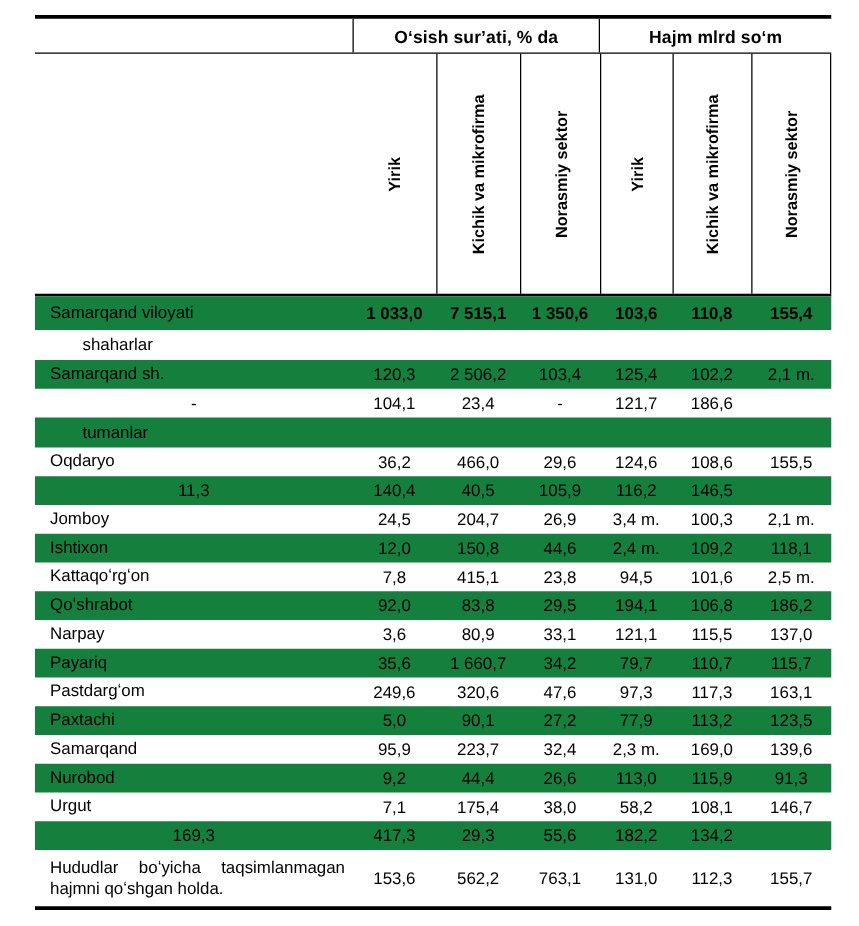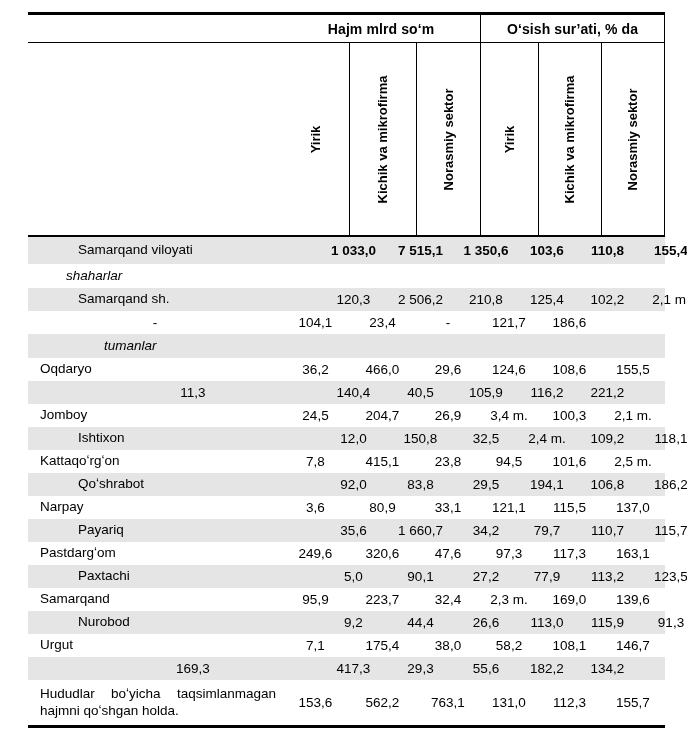--- a/index.html
+++ b/index.html
@@ -51,44 +51,44 @@
   }
   
   .rows { border-bottom: 3px solid #000; }
   .trow {
     display: grid;
     grid-template-columns: 254px 67px 67px 64px 58px 63px 64px;
     align-items: center;
     min-height: 23px;
     font-size: 13.5px;
   }
-  .trow.shaded { background: #e5e5e5; padding-left: 38px; }
+  .trow.shaded { background: #15803d; }
   .trow .name { padding-left: 12px; line-height: 1.2; }
   .trow.indent .name { padding-left: 17px; }
   .trow .num { text-align: center; white-space: nowrap; }
   .trow.total { min-height: 27px; }
   .trow.total .num { font-weight: bold; }
-  .trow.subgroup { min-height: 24px; font-style: italic; }
+  .trow.subgroup { min-height: 24px; }
   .trow.subgroup .name { padding-left: 38px; }
   .trow.wrap { min-height: 45px; }
   .trow.wrap .name {
     text-align: justify;
     padding-right: 6px;
     line-height: 1.25;
   }
 </style>
 </head>
 <body>
 
 <div class="stat-table">
 
   <div class="ghead">
     <div class="gcell"></div>
+    <div class="gcell bordered-left bordered-right">Oʻsish surʼati, % da</div>
     <div class="gcell">Hajm mlrd soʻm</div>
-    <div class="gcell bordered-left bordered-right">Oʻsish surʼati, % da</div>
   </div>
 
   <div class="vhead">
     <div class="vcell"></div>
     <div class="vcell">
       <span>Yirik</span>
     </div>
     <div class="vcell sep">
       <span>Kichik va mikrofirma</span>
     </div>
@@ -122,21 +122,21 @@
         <div class="cell num"></div>
         <div class="cell num"></div>
         <div class="cell num"></div>
         <div class="cell num"></div>
         <div class="cell num"></div>
       </div>
       <div class="trow data shaded">
         <div class="cell name">Samarqand sh.</div>
         <div class="cell num">120,3</div>
         <div class="cell num">2 506,2</div>
-        <div class="cell num">210,8</div>
+        <div class="cell num">103,4</div>
         <div class="cell num">125,4</div>
         <div class="cell num">102,2</div>
         <div class="cell num">2,1 m.</div>
       </div>
       <div class="trow data indent">
         <div class="cell num">-</div>
         <div class="cell num">104,1</div>
         <div class="cell num">23,4</div>
         <div class="cell num">-</div>
         <div class="cell num">121,7</div>
@@ -159,36 +159,36 @@
         <div class="cell num">124,6</div>
         <div class="cell num">108,6</div>
         <div class="cell num">155,5</div>
       </div>
       <div class="trow data shaded">
         <div class="cell num">11,3</div>
         <div class="cell num">140,4</div>
         <div class="cell num">40,5</div>
         <div class="cell num">105,9</div>
         <div class="cell num">116,2</div>
-        <div class="cell num">221,2</div>
+        <div class="cell num">146,5</div>
       </div>
       <div class="trow data">
         <div class="cell name">Jomboy</div>
         <div class="cell num">24,5</div>
         <div class="cell num">204,7</div>
         <div class="cell num">26,9</div>
         <div class="cell num">3,4 m.</div>
         <div class="cell num">100,3</div>
         <div class="cell num">2,1 m.</div>
       </div>
       <div class="trow data shaded">
         <div class="cell name">Ishtixon</div>
         <div class="cell num">12,0</div>
         <div class="cell num">150,8</div>
-        <div class="cell num">32,5</div>
+        <div class="cell num">44,6</div>
         <div class="cell num">2,4 m.</div>
         <div class="cell num">109,2</div>
         <div class="cell num">118,1</div>
       </div>
       <div class="trow data">
         <div class="cell name">Kattaqoʻrgʻon</div>
         <div class="cell num">7,8</div>
         <div class="cell num">415,1</div>
         <div class="cell num">23,8</div>
         <div class="cell num">94,5</div>

